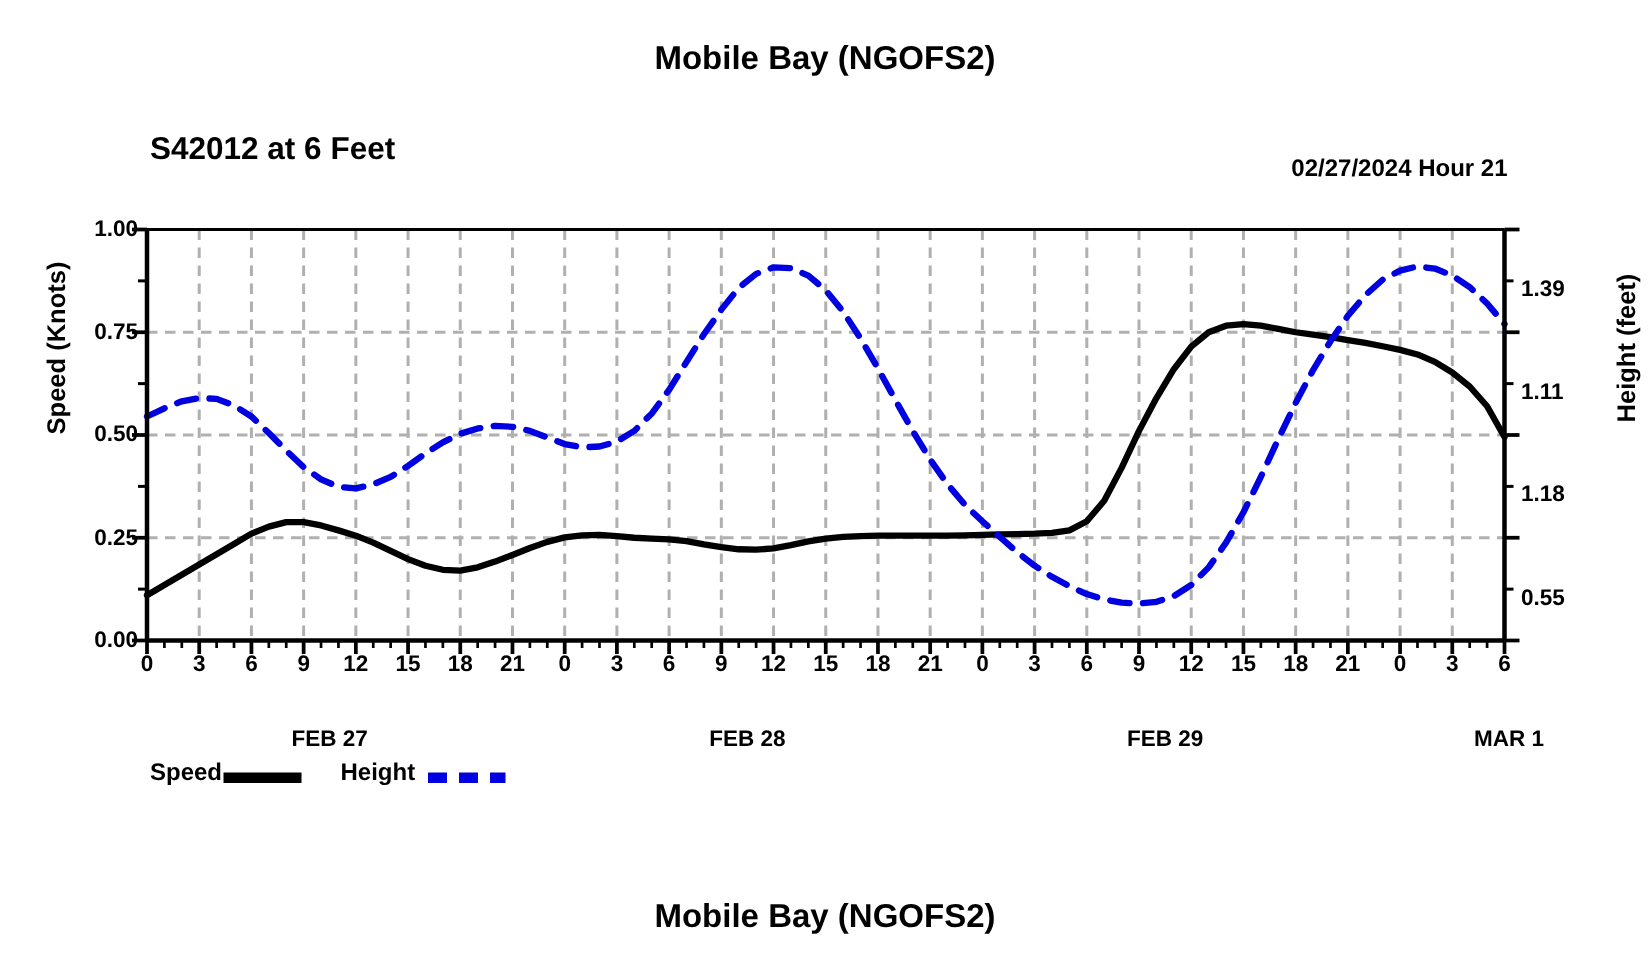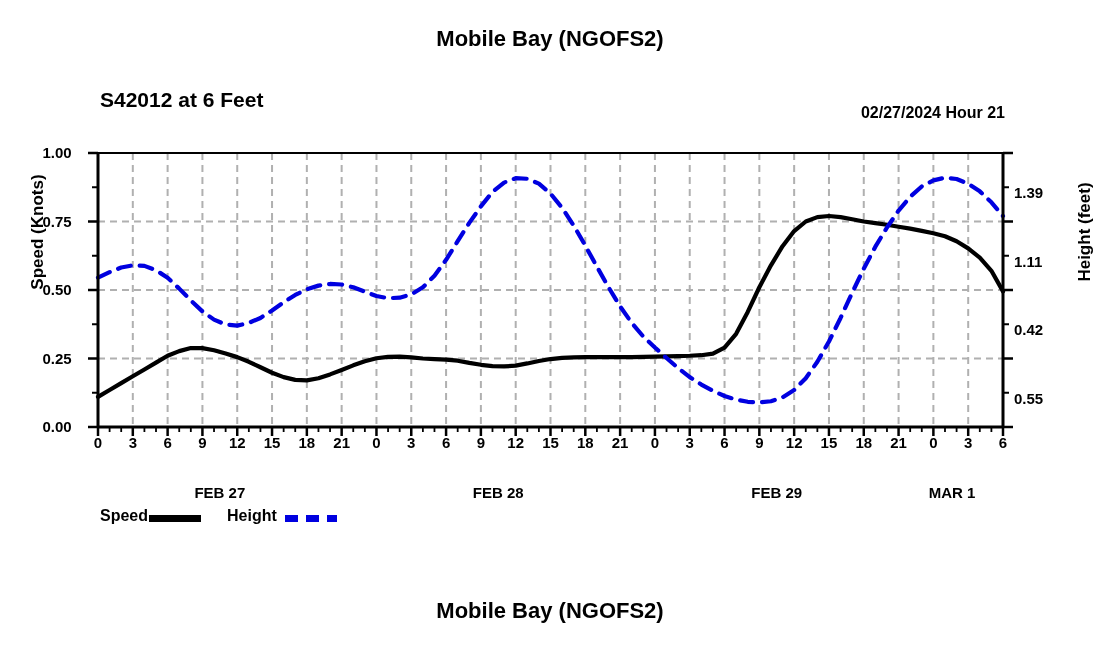--- a/index.html
+++ b/index.html
@@ -51,21 +51,21 @@
 
   .tick-num{
     position:absolute;font-size:15px;font-weight:bold;text-align:center;
     width:40px;margin-left:-20px;top:434px;
   }
   .daylabel{
     position:absolute;font-size:15px;font-weight:bold;text-align:center;
     width:140px;margin-left:-70px;top:456px;margin-top:28px;
   }
   .ytick-left{
-    position:absolute;font-size:15px;font-weight:bold;text-align:center;
+    position:absolute;font-size:15px;font-weight:bold;text-align:right;
     width:70px;left:22px;
   }
   .ytick-right{
     position:absolute;font-size:15px;font-weight:bold;text-align:left;
     width:70px;left:1014px;margin-top:40px;
   }
 
   .legend{position:absolute;left:100px;top:505px;height:26px;}
   .legend-item{position:absolute;top:0;height:26px;}
   .legend-text{
@@ -247,32 +247,32 @@
       <div class="tick-num" style="left: 863.769px;">18</div>
       <div class="tick-num" style="left: 898.577px;">21</div>
       <div class="tick-num" style="left: 933.385px;">0</div>
       <div class="tick-num" style="left: 968.192px;">3</div>
       <div class="tick-num" style="left: 1003px;">6</div>
     </div>
   <div id="day-layer">
       <div class="daylabel" style="left: 219.827px;">FEB 27</div>
       <div class="daylabel" style="left: 498.288px;">FEB 28</div>
       <div class="daylabel" style="left: 776.75px;">FEB 29</div>
-      <div class="daylabel" style="left: 952px;">MAR 1</div>
+      <div class="daylabel" style="left: 1006px;">MAR 1</div>
     </div>
   <div id="yleft-layer">
       <div class="ytick-left" style="top: 418px;">0.00</div>
       <div class="ytick-left" style="top: 349.5px;">0.25</div>
       <div class="ytick-left" style="top: 281px;">0.50</div>
       <div class="ytick-left" style="top: 212.5px;">0.75</div>
       <div class="ytick-left" style="top: 144px;">1.00</div>
     </div>
   <div id="yright-layer">
       <div class="ytick-right" style="top: 349.5px;">0.55</div>
-      <div class="ytick-right" style="top: 281px;">0.42</div>
+      <div class="ytick-right" style="top: 281px;">1.18</div>
       <div class="ytick-right" style="top: 212.5px;">1.11</div>
       <div class="ytick-right" style="top: 144px;">1.39</div>
     </div>
 
   <div class="legend" id="legend">
       <div class="legend-item" style="left: 0px;">
         <span class="legend-text">Speed</span>
         <span class="legend-swatch" style="left: 49px; width: 52px; background: rgb(0, 0, 0);"></span>
       </div>
       <div class="legend-item" style="left: 127px;">

